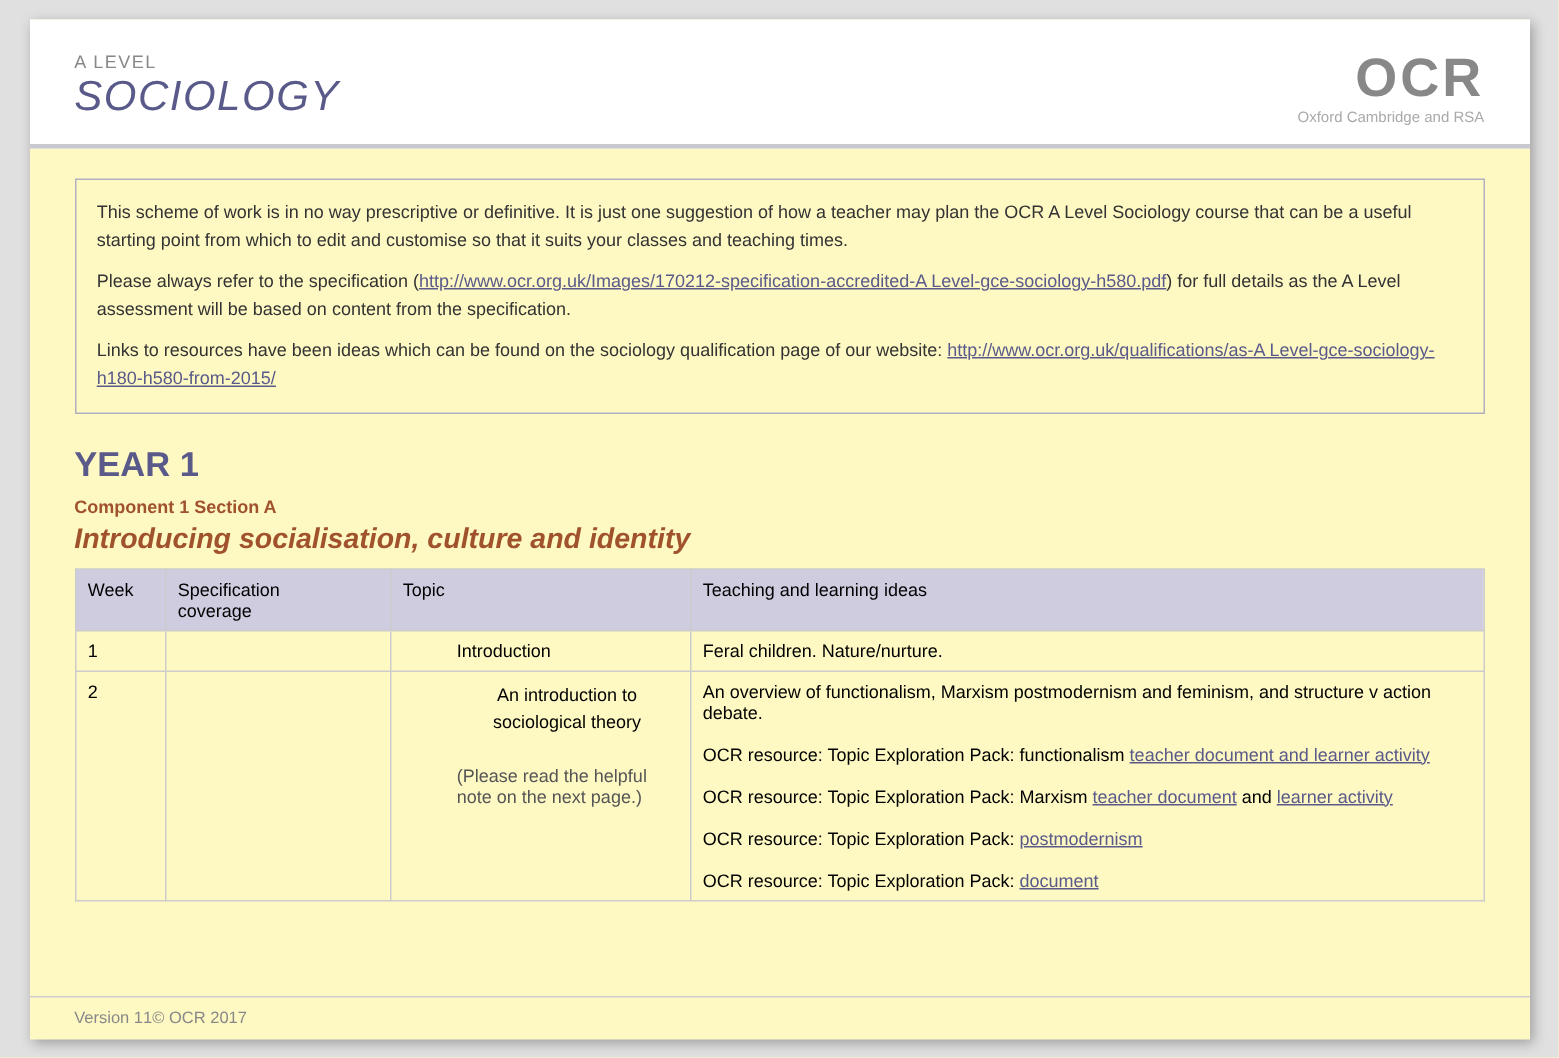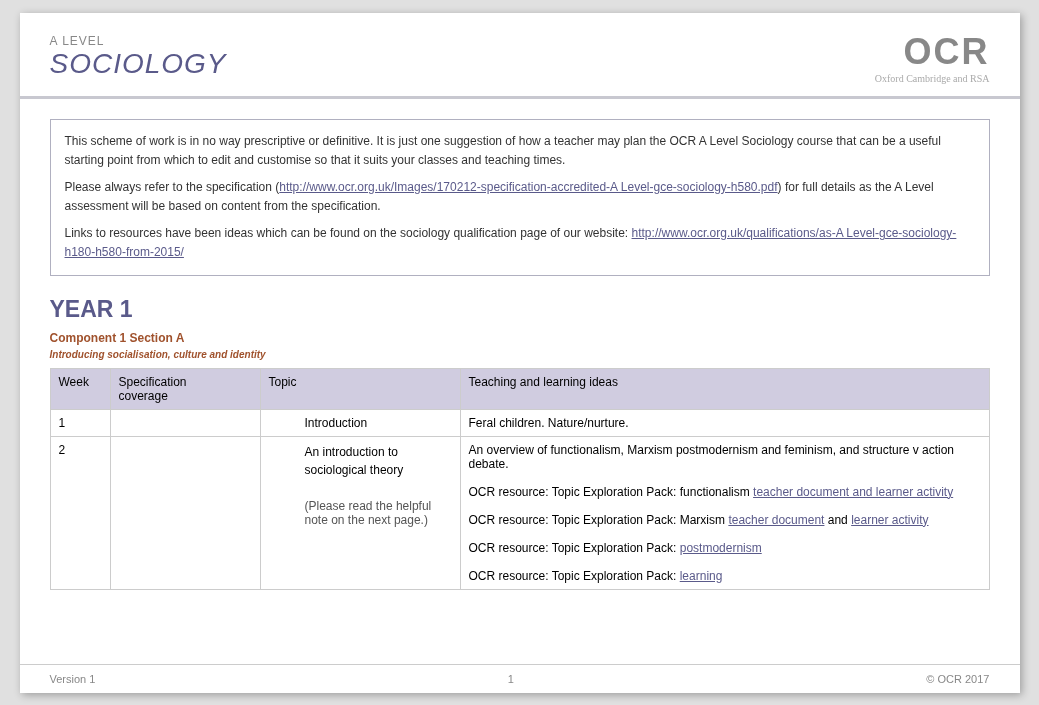--- a/index.html
+++ b/index.html
@@ -6,21 +6,21 @@
     body {
       font-family: Arial, sans-serif;
       background: #e0e0e0;
       display: flex;
       justify-content: center;
       align-items: center;
       min-height: 100vh;
       padding: 10px;
     }
     .page {
-      background: #ffffff;
+      background: #fef9c3;
       width: 1000px;
       min-height: 680px;
       position: relative;
       box-shadow: 2px 2px 8px rgba(0,0,0,0.3);
     }
     .header {
       background: #fff;
       padding: 18px 30px 12px 30px;
       border-bottom: 3px solid #c8c8d0;
       display: flex;
@@ -46,21 +46,20 @@
     .ocr-logo .ocr-text {
       font-size: 36px;
       font-weight: bold;
       color: #888;
       letter-spacing: 2px;
     }
     .ocr-logo .ocr-sub {
       font-size: 10px;
       color: #aaa;
       text-align: right;
-      font-family: Liberation Serif, serif;
     }
     .content {
       padding: 20px 30px 60px 30px;
     }
     .main-title {
       font-size: 16px;
       font-weight: bold;
       color: #5a5a8a;
       margin-bottom: 16px;
     }
@@ -87,21 +86,21 @@
       color: #5a5a8a;
       margin-bottom: 8px;
     }
     .component-title {
       font-size: 12px;
       font-weight: bold;
       color: #a0522d;
       margin-bottom: 4px;
     }
     .section-title {
-      font-size: 10px;
+      font-size: 19px;
       font-weight: bold;
       color: #a0522d;
       font-style: italic;
       margin-bottom: 8px;
     }
     table {
       width: 100%;
       border-collapse: collapse;
       font-size: 12px;
     }
@@ -127,26 +126,26 @@
       text-decoration: underline;
     }
     .footer {
       position: absolute;
       bottom: 0;
       left: 0;
       right: 0;
       padding: 8px 30px;
       border-top: 1px solid #ccc;
       display: flex;
-      justify-content: space-between;
       font-size: 11px;
       color: #888;
     }
     .topic-cell-content {
       line-height: 1.5;
+      text-align: center;
     }
     .topic-cell-note {
       color: #555;
       font-style: normal;
       margin-top: 6px;
     }
   </style>
 </head>
 <body>
 
@@ -206,21 +205,21 @@
           </td>
           <td class="teaching-col">
             <p>An overview of functionalism, Marxism postmodernism and feminism, and structure v action debate.</p>
             <br>
             <p>OCR resource: Topic Exploration Pack: functionalism <a href="#">teacher document and learner activity</a></p>
             <br>
             <p>OCR resource: Topic Exploration Pack: Marxism <a href="#">teacher document</a> and <a href="#">learner activity</a></p>
             <br>
             <p>OCR resource: Topic Exploration Pack: <a href="#">postmodernism</a></p>
             <br>
-            <p>OCR resource: Topic Exploration Pack: <a href="#">learning</a></p>
+            <p>OCR resource: Topic Exploration Pack: <a href="#">document</a></p>
           </td>
         </tr>
       </tbody>
     </table>
   </div>
 
   <div class="footer">
     <span>Version 1</span>
     <span>1</span>
     <span>© OCR 2017</span>

